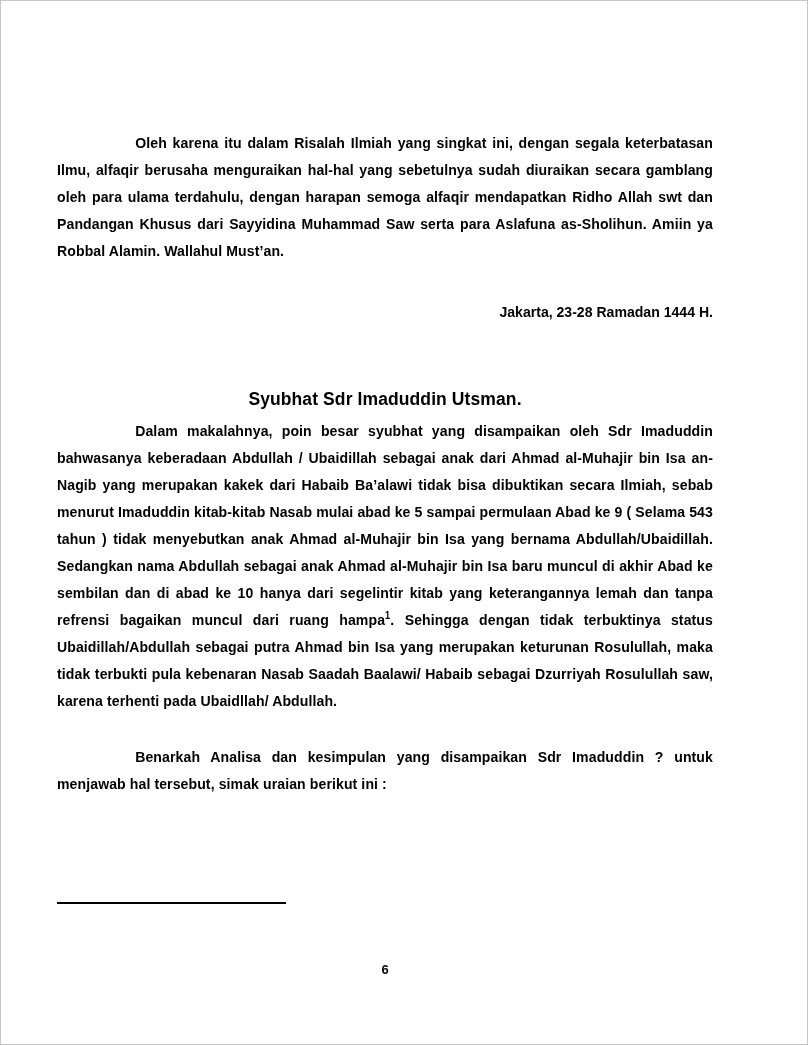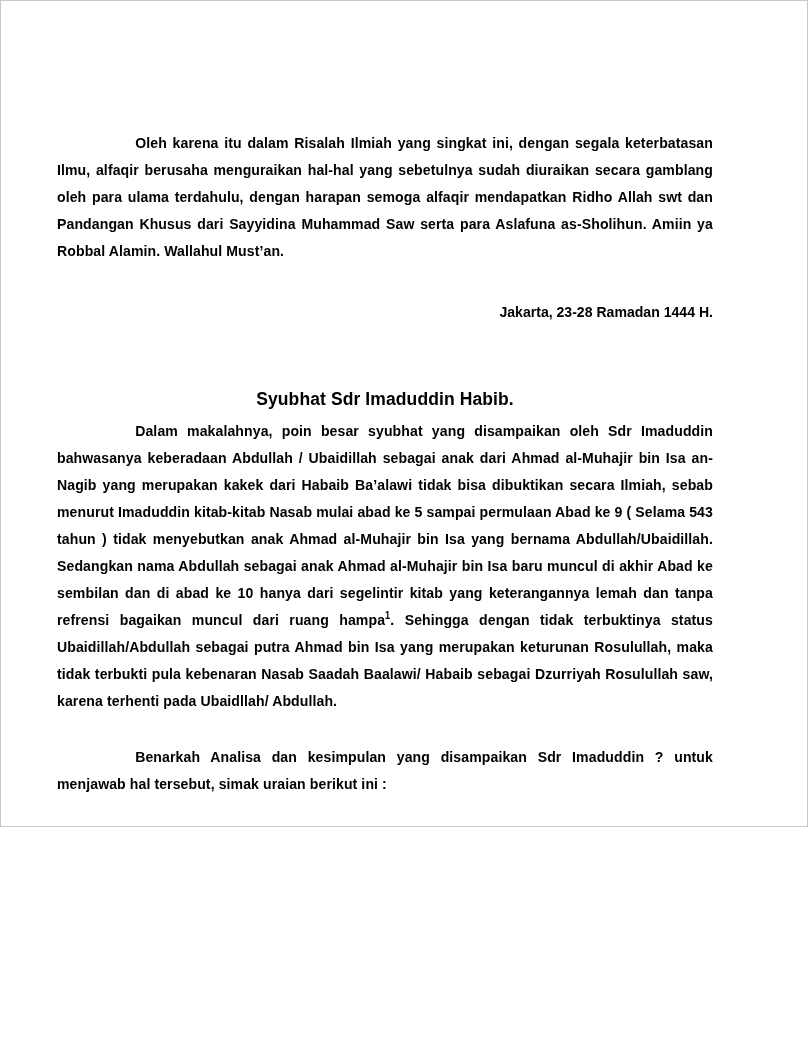--- a/index.html
+++ b/index.html
@@ -4,21 +4,21 @@
 <title>Risalah Ilmiah - Page 6</title>
 <style>
   html, body {
     margin: 0;
     padding: 0;
     background: #ffffff;
   }
   .page {
     position: relative;
     width: 808px;
-    height: 827px;
+    height: 1045px;
     background: #ffffff;
     border: 1px solid #c8c8c8;
     box-sizing: border-box;
     overflow: hidden;
     font-family: "Liberation Sans Narrow", "Liberation Sans", "DejaVu Sans", sans-serif;
     color: #000000;
     -webkit-font-smoothing: none;
   }
   .content {
     position: absolute;
@@ -153,21 +153,21 @@
 
 <div class="page">
   <div class="content">
 
     <p class="para indent" id="intro-paragraph">Oleh karena itu dalam Risalah Ilmiah yang singkat ini,  dengan segala keterbatasan Ilmu, alfaqir berusaha menguraikan hal-hal yang sebetulnya sudah diuraikan secara gamblang oleh para ulama terdahulu, dengan harapan semoga alfaqir mendapatkan Ridho Allah swt dan Pandangan Khusus dari Sayyidina Muhammad Saw serta para Aslafuna as-Sholihun. Amiin ya  Robbal Alamin. Wallahul Must’an.</p>
 
     <div id="dateline">
       <span>Jakarta, 23-28 Ramadan </span><span class="year">1444</span><span> H.</span>
     </div>
 
-    <h2 id="section-heading">Syubhat Sdr Imaduddin Habib.</h2>
+    <h2 id="section-heading">Syubhat Sdr Imaduddin Utsman.</h2>
 
     <p class="para indent" id="body-paragraph"><span>Dalam makalahnya, poin besar syubhat yang disampaikan oleh Sdr Imaduddin bahwasanya keberadaan Abdullah / Ubaidillah sebagai anak dari Ahmad al-Muhajir bin Isa an-Nagib yang merupakan kakek dari Habaib Ba’alawi tidak bisa dibuktikan secara Ilmiah, sebab menurut Imaduddin kitab-kitab Nasab mulai abad ke 5 sampai permulaan Abad ke 9 ( Selama 543 tahun ) tidak menyebutkan anak Ahmad al-Muhajir bin Isa yang bernama Abdullah/Ubaidillah. Sedangkan nama Abdullah sebagai anak Ahmad al-Muhajir bin Isa  baru muncul di akhir Abad ke sembilan dan di abad ke 10 hanya dari segelintir kitab yang keterangannya  lemah dan tanpa refrensi bagaikan muncul dari ruang hampa</span><sup class="fn-ref">1</sup><span>. Sehingga dengan tidak terbuktinya status Ubaidillah/Abdullah sebagai putra Ahmad bin Isa yang merupakan keturunan Rosulullah, maka tidak terbukti pula kebenaran Nasab Saadah Baalawi/ Habaib sebagai Dzurriyah Rosulullah saw, karena terhenti pada Ubaidllah/ Abdullah.</span></p>
 
     <p class="para indent" id="closing-paragraph">Benarkah Analisa dan kesimpulan yang disampaikan Sdr Imaduddin ? untuk menjawab hal tersebut, simak uraian berikut ini :</p>
 
     <div id="footnote-rule"></div>
 
 
     <div id="page-number">6</div>
 

